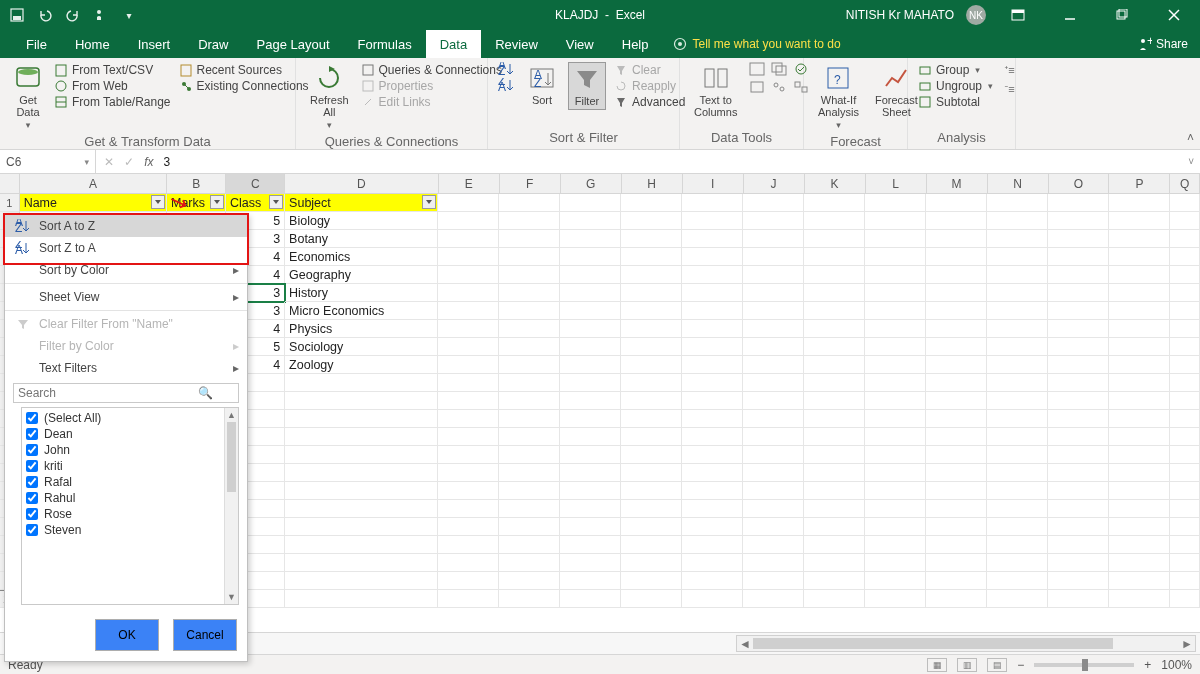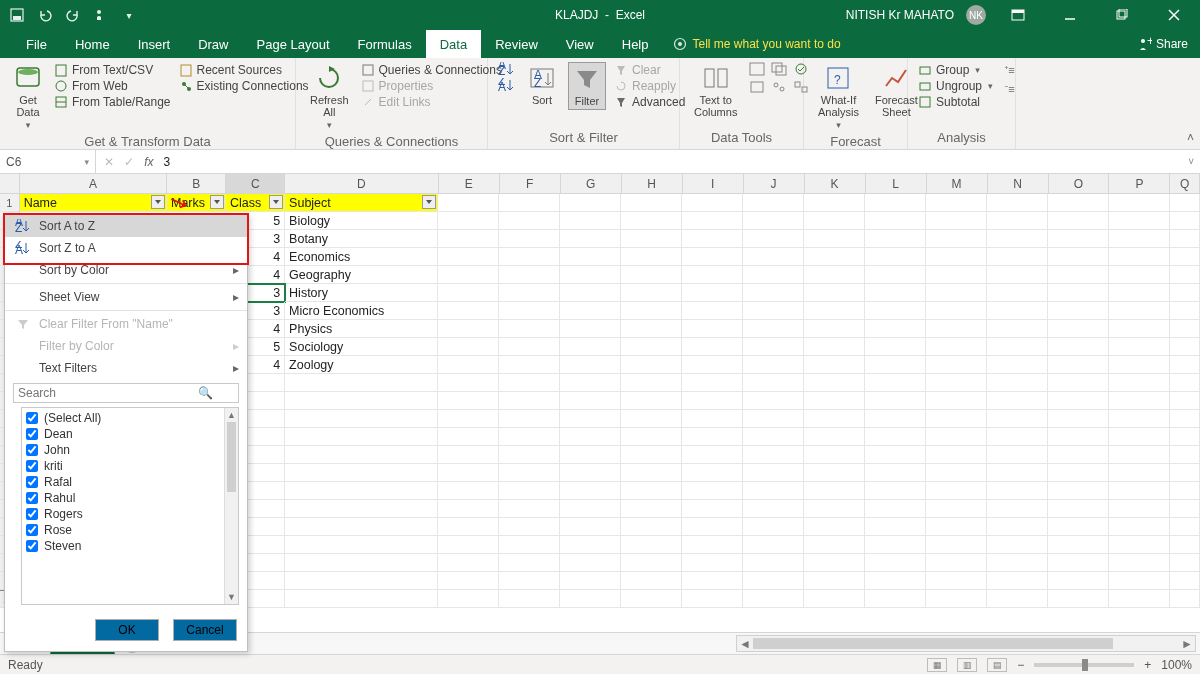--- a/index.html
+++ b/index.html
@@ -71,21 +71,21 @@
 .filterdd .arrow { position: absolute; left: 164px; top: -26px; color: #e31414; font-size: 22px; transform: rotate(-20deg); pointer-events: none; }
 .searchrow { margin: 4px 8px; border: 1px solid #c9c9c9; display: flex; align-items: center; padding: 2px 4px; justify-content: flex-start; }
 .searchrow input { border: none; outline: none; width: 180px; font-size: 12px; color: #888; }
 .checklist { margin: 4px 8px 8px 16px; border: 1px solid #c9c9c9; height: 198px; overflow: hidden; position: relative; }
 .checklist .inner { padding: 2px 4px; }
 .checklist .ci { display: flex; align-items: center; gap: 6px; padding: 1px 0; font-size: 12px; color: #333; }
 .checklist .scrollbar { position: absolute; right: 0; top: 0; bottom: 0; width: 14px; background: #f1f1f1; border-left: 1px solid #ddd; }
 .checklist .scrollbar .thumb { position: absolute; left: 2px; right: 2px; top: 14px; height: 70px; background: #cfcfcf; }
 .checklist .scrollbar .ar { position: absolute; left: 0; right: 0; height: 14px; display: flex; align-items: center; justify-content: center; color: #777; font-size: 9px; }
 .ddbtns { display: flex; justify-content: flex-end; gap: 14px; padding: 6px 10px 10px 10px; }
-.ddbtns button { width: 64px; height: 22px; border: 1px solid #adadad; background: #0369a1; font-size: 12px; }
+.ddbtns button { width: 64px; height: 32px; border: 1px solid #adadad; background: #3b82f6; font-size: 12px; }
 
 
 .sheettabs { position: absolute; left: 0; right: 0; bottom: 20px; height: 22px; border-top: 1px solid #d6d6d6; background: #f7f7f7; display: flex; align-items: center; }
 .sheettabs .nav { display: flex; gap: 4px; padding: 0 8px; color: #9b9b9b; }
 .sheettabs .tab { padding: 2px 12px; border: 1px solid #bcbcbc; border-bottom: 2px solid #0b6a3e; background: #fff; font-weight: 600; color: #1a7f46; margin-left: 6px; }
 .sheettabs .plus { width: 18px; height: 18px; border: 1px solid #bcbcbc; border-radius: 50%; margin-left: 8px; display: flex; align-items: center; justify-content: center; color: #777; }
 .hscroll { position: absolute; right: 4px; top: 2px; bottom: 2px; width: 460px; border: 1px solid #d0d0d0; background: #f1f1f1; display: flex; align-items: center; }
 .hscroll .ar { width: 16px; text-align: center; color: #777; }
 .hscroll .track { flex: 1; position: relative; height: 100%; }
 .hscroll .thumb { position: absolute; left: 0; top: 2px; bottom: 2px; width: 360px; background: #cfcfcf; }
@@ -1041,24 +1041,20 @@
           <div class="ci">
             <input type="checkbox" checked="" style="">
             <span>Rafal</span>
           </div>
           <div class="ci">
             <input type="checkbox" checked="" style="">
             <span>Rahul</span>
           </div>
           <div class="ci">
             <input type="checkbox" checked="" style="">
-            <span>Rogers</span>
-          </div>
-          <div class="ci">
-            <input type="checkbox" checked="" style="">
             <span>Rose</span>
           </div>
           <div class="ci">
             <input type="checkbox" checked="" style="">
             <span>Steven</span>
           </div>
         </div>
       <div class="scrollbar">
         <div class="ar" style="top:0">▲</div>
         <div class="thumb"></div>

